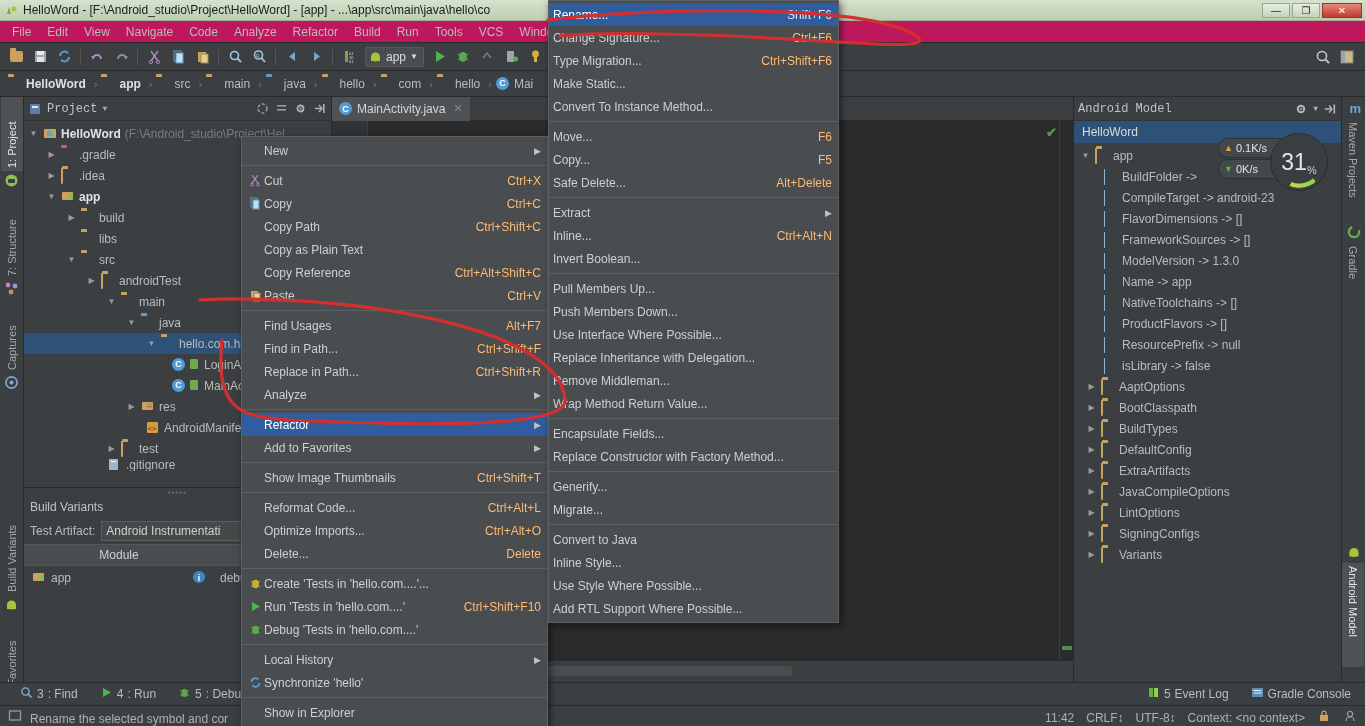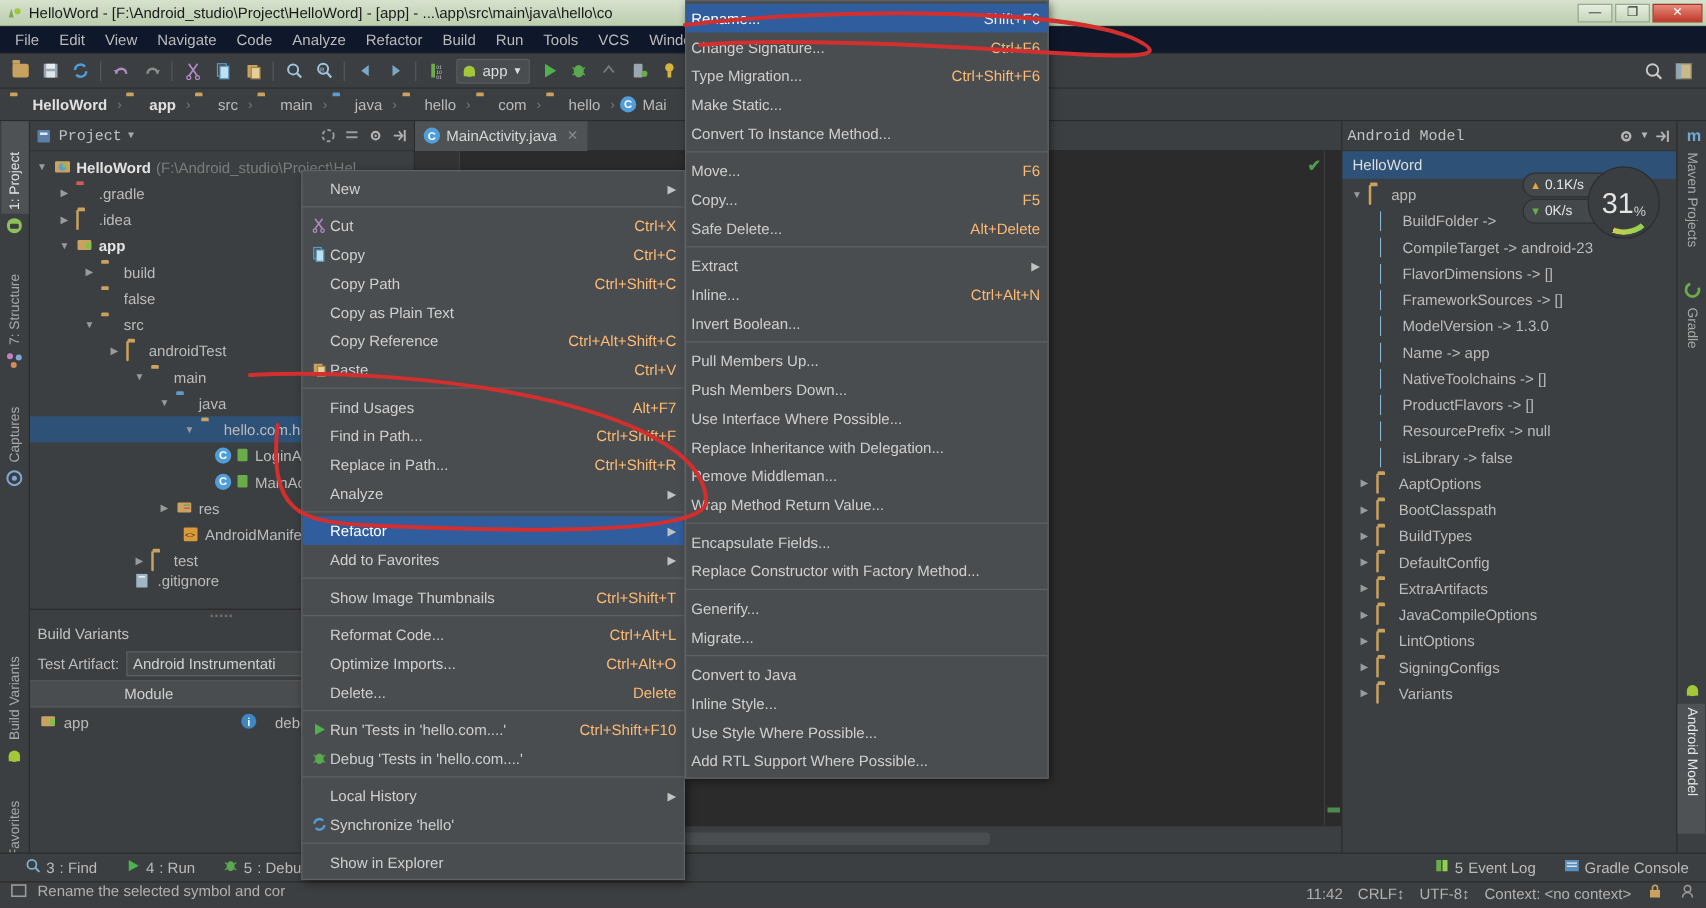--- a/index.html
+++ b/index.html
@@ -38,21 +38,21 @@
     background: linear-gradient(to bottom,#e6eedf,#c6d5bb);
   }
   .wbtn.close {
     background: linear-gradient(to bottom,#e78a7a,#c0392b);
     color: #fff; border-color:#a03225; width: 40px;
   }
 
   
   .menubar {
     position: absolute; left: 0; top: 21px; width: 1365px; height: 22px;
-    background: #0f172a; display: flex; align-items: center; padding-left: 4px;
+    background: #be185d; display: flex; align-items: center; padding-left: 4px;
     border-bottom: 1px solid #2b2b2b;
   }
   .menubar .mi {
     padding: 2px 8px; font-size: 12px; color: #bbbbbb; white-space: nowrap;
   }
 
   
   .toolbar {
     position: absolute; left: 0; top: 43px; width: 1365px; height: 28px;
     background: #3c3f41; display: flex; align-items: center; padding-left: 4px;
@@ -178,21 +178,21 @@
   .am-sel { height:22px; background:#2d5177; display:flex; align-items:center; padding-left:8px; font-size:12px; color:#dddddd;}
 
   
   .bottombar {
     position:absolute; left:0; top:682px; width:1365px; height:23px;
     background:#3c3f41; border-top:1px solid #2b2b2b; display:flex; align-items:center; padding-left:20px; gap:22px; font-size:12px;
   }
   .bb-item { display:flex; align-items:center; gap:4px; color:#bbb; }
   .statusbar {
     position:absolute; left:0; top:705px; width:1365px; height:21px;
-    background:#3c3f41; border-top:1px solid #2b2b2b; display:flex; align-items:flex-start; padding:0 8px; font-size:12px; color:#b0b0b0;
+    background:#3c3f41; border-top:1px solid #2b2b2b; display:flex; align-items:flex-end; padding:0 8px; font-size:12px; color:#b0b0b0;
   }
   .sb-right { margin-left:auto; display:flex; align-items:center; gap:12px; }
 
   
   .ctxmenu {
     position:absolute; background:#4a4d4f; border:1px solid #5e6163;
     box-shadow: 2px 2px 7px rgba(0,0,0,.55); z-index:50; padding:2px 0;
   }
   .cmi { height:23px; display:flex; align-items:center; padding:0 6px 0 4px; font-size:12px; color:#cfcfcf; white-space:nowrap;}
   .cmi.sel { background:#2f5d9e; color:#fff; }
@@ -549,21 +549,21 @@
         <span class="tlabel bold">app</span>
       </div>
       <div class="trow" style="padding-left:42px">
         <span class="tarrow">▶</span>
         <span class="ico"><span class="folder"></span></span>
         <span class="tlabel">build</span>
       </div>
       <div class="trow" style="padding-left:42px">
         <span class="tarrow"></span>
         <span class="ico"><span class="folder"></span></span>
-        <span class="tlabel">false</span>
+        <span class="tlabel">libs</span>
       </div>
       <div class="trow" style="padding-left:42px">
         <span class="tarrow">▼</span>
         <span class="ico"><span class="folder"></span></span>
         <span class="tlabel">src</span>
       </div>
       <div class="trow" style="padding-left:62px">
         <span class="tarrow">▶</span>
         <span class="ico"><span class="folder outline"></span></span>
         <span class="tlabel">androidTest</span>
@@ -933,20 +933,30 @@
     </div>
     <div class="cmi">
       <span class="cico"></span>
       <span class="clabel">Delete...</span>
       <span class="ckey">Delete</span>
     </div>
     <div class="csep"></div>
     <div class="cmi">
       <span class="cico">
           <svg width="13" height="13" viewBox="0 0 13 13">
+            <ellipse cx="6.5" cy="7" rx="3.4" ry="4.2" fill="#c9b02e"></ellipse>
+            <path d="M2 4 L4.5 6 M11 4 L8.5 6 M2 10 L4.5 8 M11 10 L8.5 8" stroke="#c9b02e" stroke-width="1"></path>
+          </svg>
+        </span>
+      <span class="clabel">Create 'Tests in 'hello.com....'...</span>
+      <span class="ckey"></span>
+    </div>
+    <div class="cmi">
+      <span class="cico">
+          <svg width="13" height="13" viewBox="0 0 13 13">
             <path d="M3 2 L11 6.5 L3 11 Z" fill="#4eb24e"></path>
           </svg>
         </span>
       <span class="clabel">Run 'Tests in 'hello.com....'</span>
       <span class="ckey">Ctrl+Shift+F10</span>
     </div>
     <div class="cmi">
       <span class="cico">
           <svg width="13" height="13" viewBox="0 0 13 13">
             <ellipse cx="6.5" cy="7" rx="3.4" ry="4.2" fill="#5aa84f"></ellipse>

